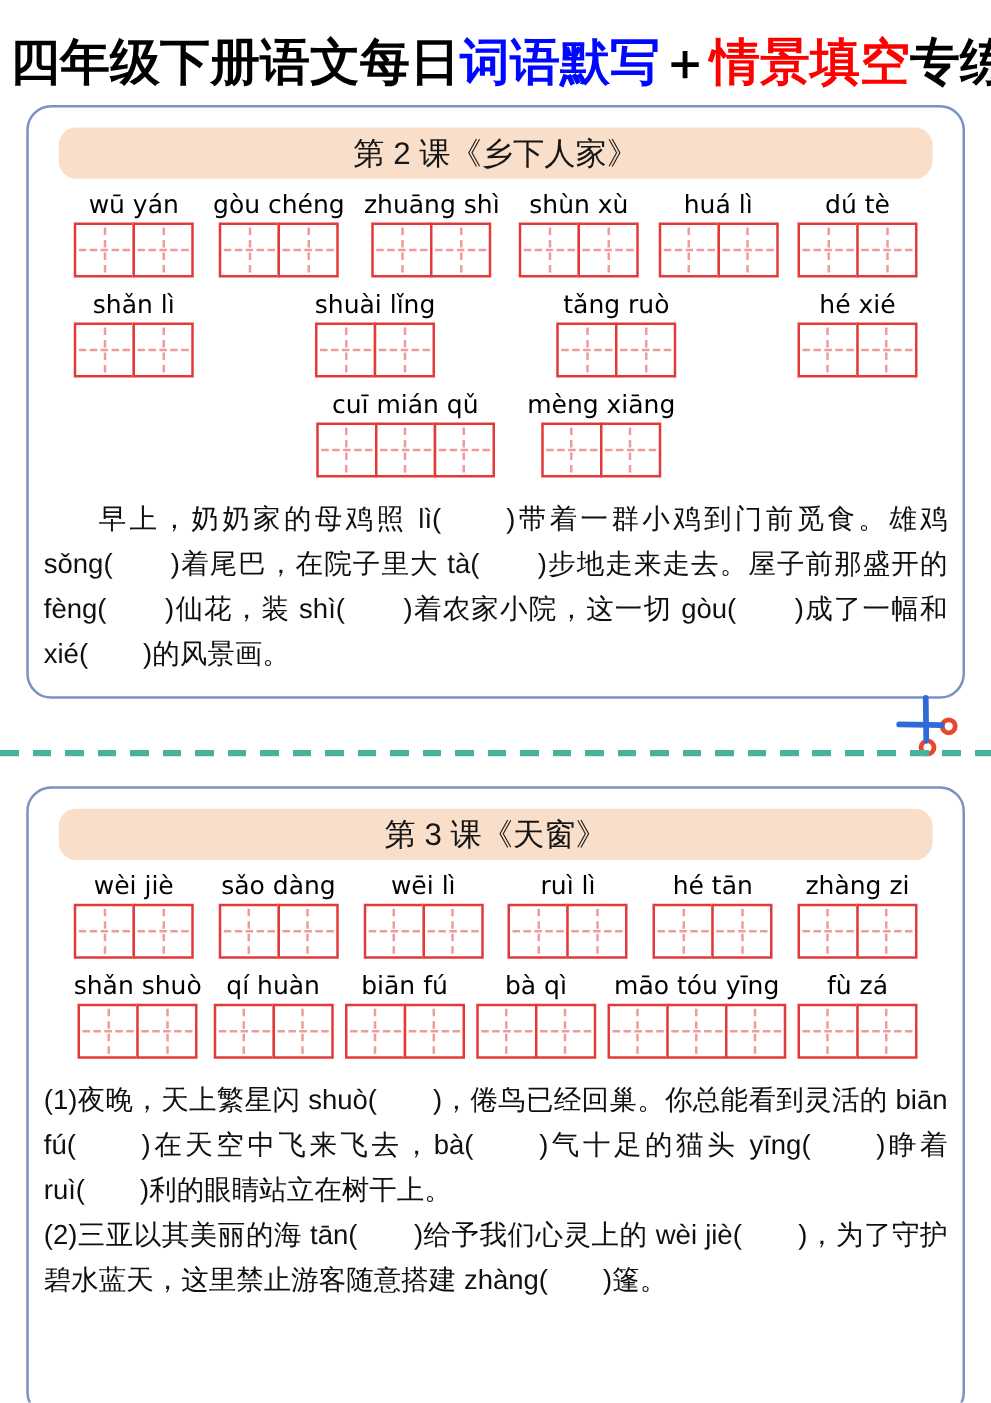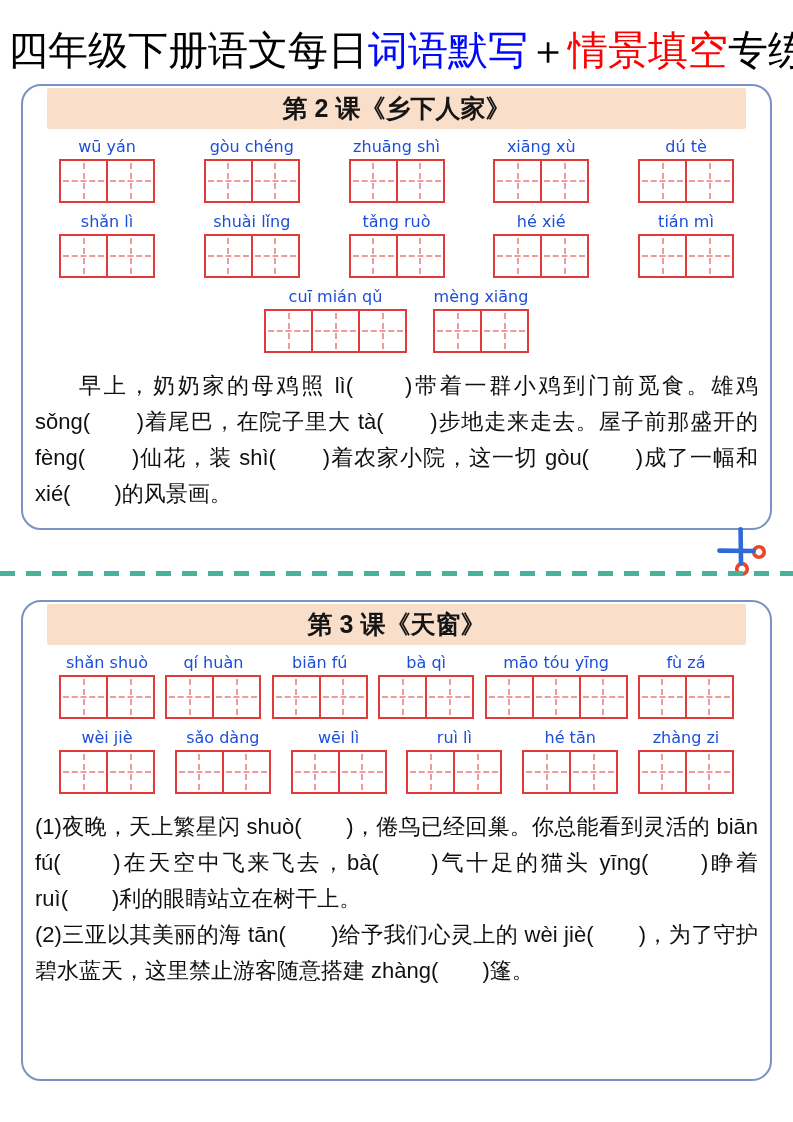--- a/index.html
+++ b/index.html
@@ -13,43 +13,43 @@
   }
   *{box-sizing:border-box;}
   html,body{margin:0;padding:0;}
   body{
     width:793px;height:1122px;background:#ffffff;
     font-family:"Liberation Sans","DejaVu Sans",sans-serif;
   }
   .page{position:relative;width:793px;height:1122px;overflow:hidden;padding-top:26px;}
   .title{
     margin:0 8px 10px;text-align:center;
-    font-size:40px;font-weight:400;line-height:1.2;letter-spacing:0;
+    font-size:40px;font-weight:700;line-height:1.2;letter-spacing:0;
     white-space:nowrap;
   }
   .card{
     margin:0 21px;background:#fff;
     border:2.5px solid var(--card-border);
     border-radius:20px;
     overflow:hidden;
   }
   .card-header{
-    margin:2px 24px 0;height:41px;
+    margin:16px 24px 0;height:41px;
     background:var(--header-bg);
     display:flex;align-items:center;justify-content:center;
-    font-size:25px;font-weight:700;color:#151515;
-    border-radius:2px;
+    font-size:25px;font-weight:400;color:#151515;
+    border-radius:14px;
   }
   .words{padding:8px 36px 0;}
   .word-row{display:flex;justify-content:space-between;align-items:flex-end;margin-bottom:9px;}
   .word-row.center{justify-content:center;gap:26px;}
   .word{display:flex;flex-direction:column;align-items:center;}
   .pinyin{
     font-family:"DejaVu Sans",sans-serif;
-    font-size:16px;color:#1d4ed8;margin-bottom:3px;white-space:nowrap;
+    font-size:20px;color:#000000;margin-bottom:3px;white-space:nowrap;
   }
   .grid{display:flex;}
   .cell{
     width:49px;height:44px;border:2px solid var(--grid-red);
     position:relative;background:#fff;
   }
   .cell + .cell{margin-left:-2px;}
   .cell::before{
     content:"";position:absolute;left:50%;top:2px;bottom:2px;
     border-left:2px dashed var(--grid-dash);margin-left:-1px;
@@ -103,21 +103,28 @@
             </div>
           </div>
           <div class="word">
             <div class="pinyin">zhuāng shì</div>
             <div class="grid">
               <div class="cell"></div>
               <div class="cell"></div>
             </div>
           </div>
           <div class="word">
-            <div class="pinyin">xiāng xù</div>
+            <div class="pinyin">shùn xù</div>
+            <div class="grid">
+              <div class="cell"></div>
+              <div class="cell"></div>
+            </div>
+          </div>
+          <div class="word">
+            <div class="pinyin">huá lì</div>
             <div class="grid">
               <div class="cell"></div>
               <div class="cell"></div>
             </div>
           </div>
           <div class="word">
             <div class="pinyin">dú tè</div>
             <div class="grid">
               <div class="cell"></div>
               <div class="cell"></div>
@@ -141,27 +148,20 @@
           </div>
           <div class="word">
             <div class="pinyin">tǎng ruò</div>
             <div class="grid">
               <div class="cell"></div>
               <div class="cell"></div>
             </div>
           </div>
           <div class="word">
             <div class="pinyin">hé xié</div>
-            <div class="grid">
-              <div class="cell"></div>
-              <div class="cell"></div>
-            </div>
-          </div>
-          <div class="word">
-            <div class="pinyin">tián mì</div>
             <div class="grid">
               <div class="cell"></div>
               <div class="cell"></div>
             </div>
           </div>
         </div>
         <div class="word-row center">
           <div class="word">
             <div class="pinyin">cuī mián qǔ</div>
             <div class="grid">
@@ -194,20 +194,64 @@
     <div class="cut-line"></div>
   </div>
 
   <section class="card">
     <div class="card-header">
       <span>第 3 课《天窗》</span>
     </div>
     <div class="words">
         <div class="word-row">
           <div class="word">
+            <div class="pinyin">wèi jiè</div>
+            <div class="grid">
+              <div class="cell"></div>
+              <div class="cell"></div>
+            </div>
+          </div>
+          <div class="word">
+            <div class="pinyin">sǎo dàng</div>
+            <div class="grid">
+              <div class="cell"></div>
+              <div class="cell"></div>
+            </div>
+          </div>
+          <div class="word">
+            <div class="pinyin">wēi lì</div>
+            <div class="grid">
+              <div class="cell"></div>
+              <div class="cell"></div>
+            </div>
+          </div>
+          <div class="word">
+            <div class="pinyin">ruì lì</div>
+            <div class="grid">
+              <div class="cell"></div>
+              <div class="cell"></div>
+            </div>
+          </div>
+          <div class="word">
+            <div class="pinyin">hé tān</div>
+            <div class="grid">
+              <div class="cell"></div>
+              <div class="cell"></div>
+            </div>
+          </div>
+          <div class="word">
+            <div class="pinyin">zhàng zi</div>
+            <div class="grid">
+              <div class="cell"></div>
+              <div class="cell"></div>
+            </div>
+          </div>
+        </div>
+        <div class="word-row">
+          <div class="word">
             <div class="pinyin">shǎn shuò</div>
             <div class="grid">
               <div class="cell"></div>
               <div class="cell"></div>
             </div>
           </div>
           <div class="word">
             <div class="pinyin">qí huàn</div>
             <div class="grid">
               <div class="cell"></div>
@@ -231,64 +275,20 @@
           <div class="word">
             <div class="pinyin">māo tóu yīng</div>
             <div class="grid">
               <div class="cell"></div>
               <div class="cell"></div>
               <div class="cell"></div>
             </div>
           </div>
           <div class="word">
             <div class="pinyin">fù zá</div>
-            <div class="grid">
-              <div class="cell"></div>
-              <div class="cell"></div>
-            </div>
-          </div>
-        </div>
-        <div class="word-row">
-          <div class="word">
-            <div class="pinyin">wèi jiè</div>
-            <div class="grid">
-              <div class="cell"></div>
-              <div class="cell"></div>
-            </div>
-          </div>
-          <div class="word">
-            <div class="pinyin">sǎo dàng</div>
-            <div class="grid">
-              <div class="cell"></div>
-              <div class="cell"></div>
-            </div>
-          </div>
-          <div class="word">
-            <div class="pinyin">wēi lì</div>
-            <div class="grid">
-              <div class="cell"></div>
-              <div class="cell"></div>
-            </div>
-          </div>
-          <div class="word">
-            <div class="pinyin">ruì lì</div>
-            <div class="grid">
-              <div class="cell"></div>
-              <div class="cell"></div>
-            </div>
-          </div>
-          <div class="word">
-            <div class="pinyin">hé tān</div>
-            <div class="grid">
-              <div class="cell"></div>
-              <div class="cell"></div>
-            </div>
-          </div>
-          <div class="word">
-            <div class="pinyin">zhàng zi</div>
             <div class="grid">
               <div class="cell"></div>
               <div class="cell"></div>
             </div>
           </div>
         </div>
       </div>
     <div class="paras tall">
         <p class="para">(1)夜晚，天上繁星闪 shuò(　　)，倦鸟已经回巢。你总能看到灵活的 biān fú(　　)在天空中飞来飞去，bà(　　)气十足的猫头 yīng(　　)睁着 ruì(　　)利的眼睛站立在树干上。</p>
         <p class="para">(2)三亚以其美丽的海 tān(　　)给予我们心灵上的 wèi jiè(　　)，为了守护碧水蓝天，这里禁止游客随意搭建 zhàng(　　)篷。</p>

